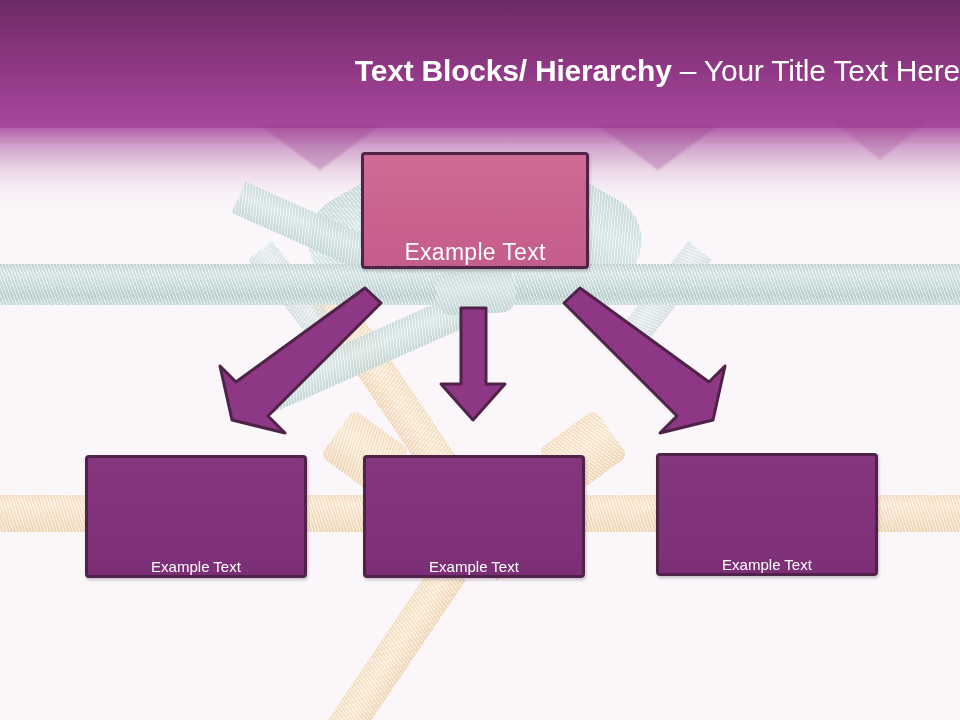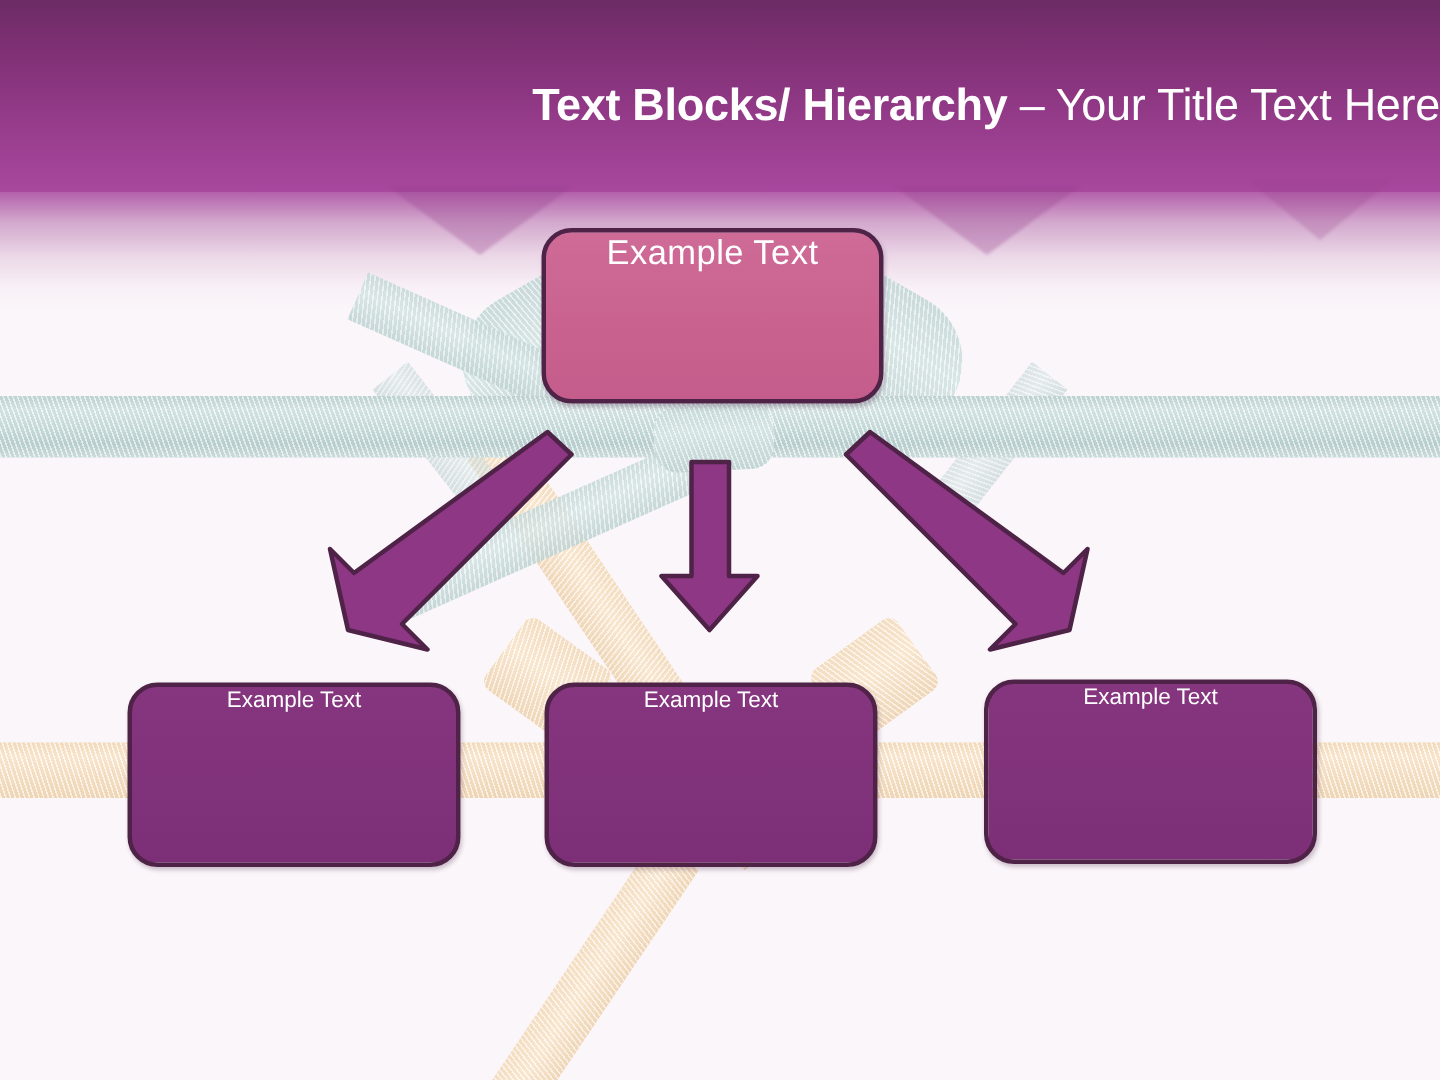--- a/index.html
+++ b/index.html
@@ -208,25 +208,25 @@
     left: 0; top: 0;
     width: 960px; height: 720px;
     z-index: 12;
     pointer-events: none;
   }
 
   
   .node {
     position: absolute;
     box-sizing: border-box;
-    border-radius: 20px;
+    border-radius: 4px;
     border: 3px solid #4e2347;
     color: #ffffff;
     display: flex;
-    align-items: flex-start;
+    align-items: flex-end;
     justify-content: center;
     z-index: 14;
     box-shadow: 1px 2px 3px rgba(60,25,55,0.25);
   }
   .node-top {
     left: 361px; top: 152px;
     width: 228px; height: 117px;
     background: linear-gradient(to bottom, #cf6b97 0%, #c9628f 55%, #c45d8b 100%);
     font-size: 23px;
   }

